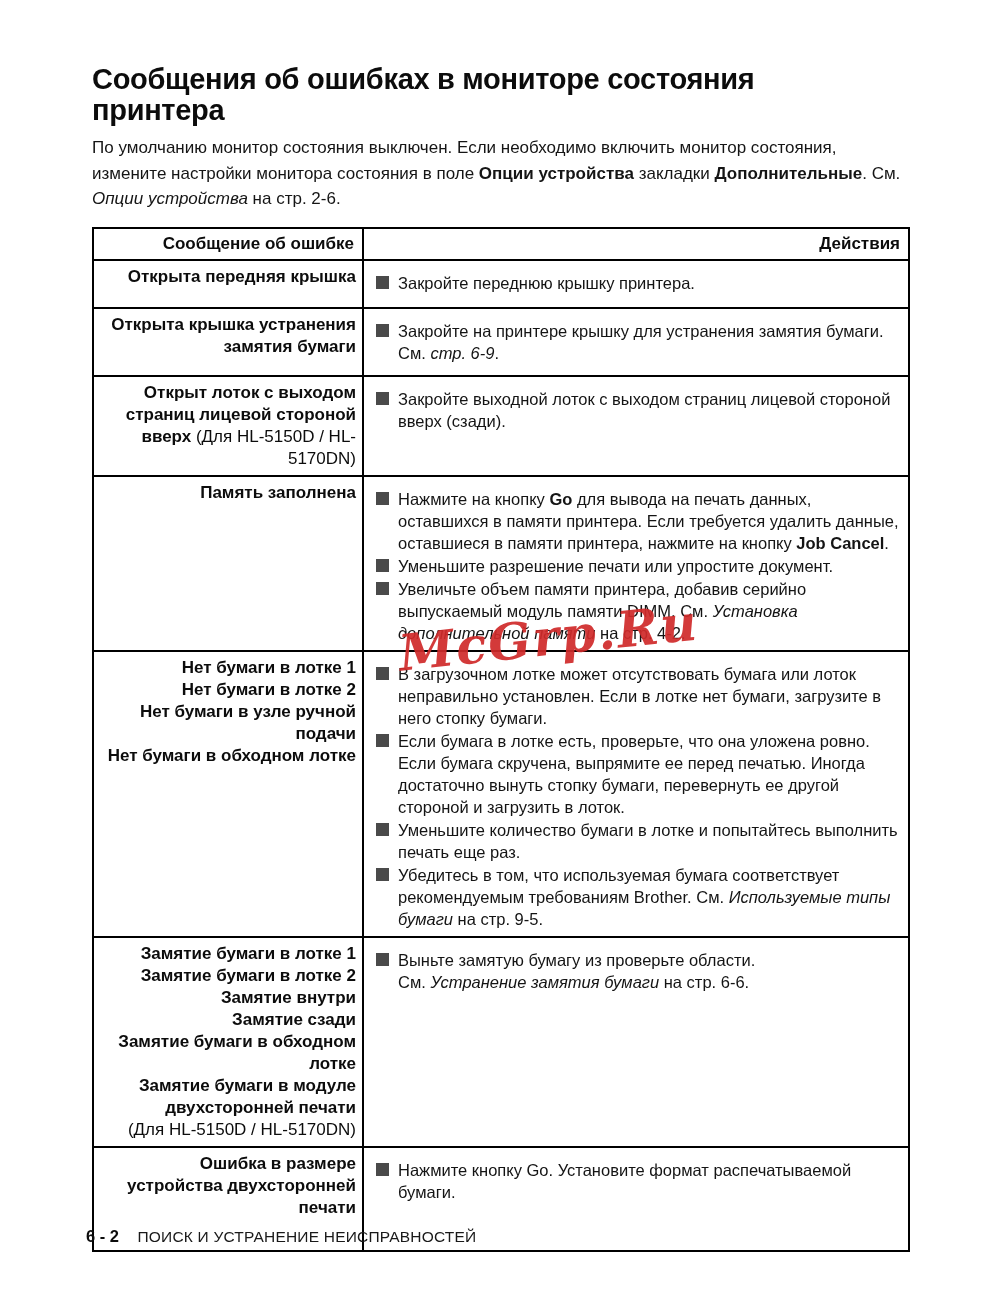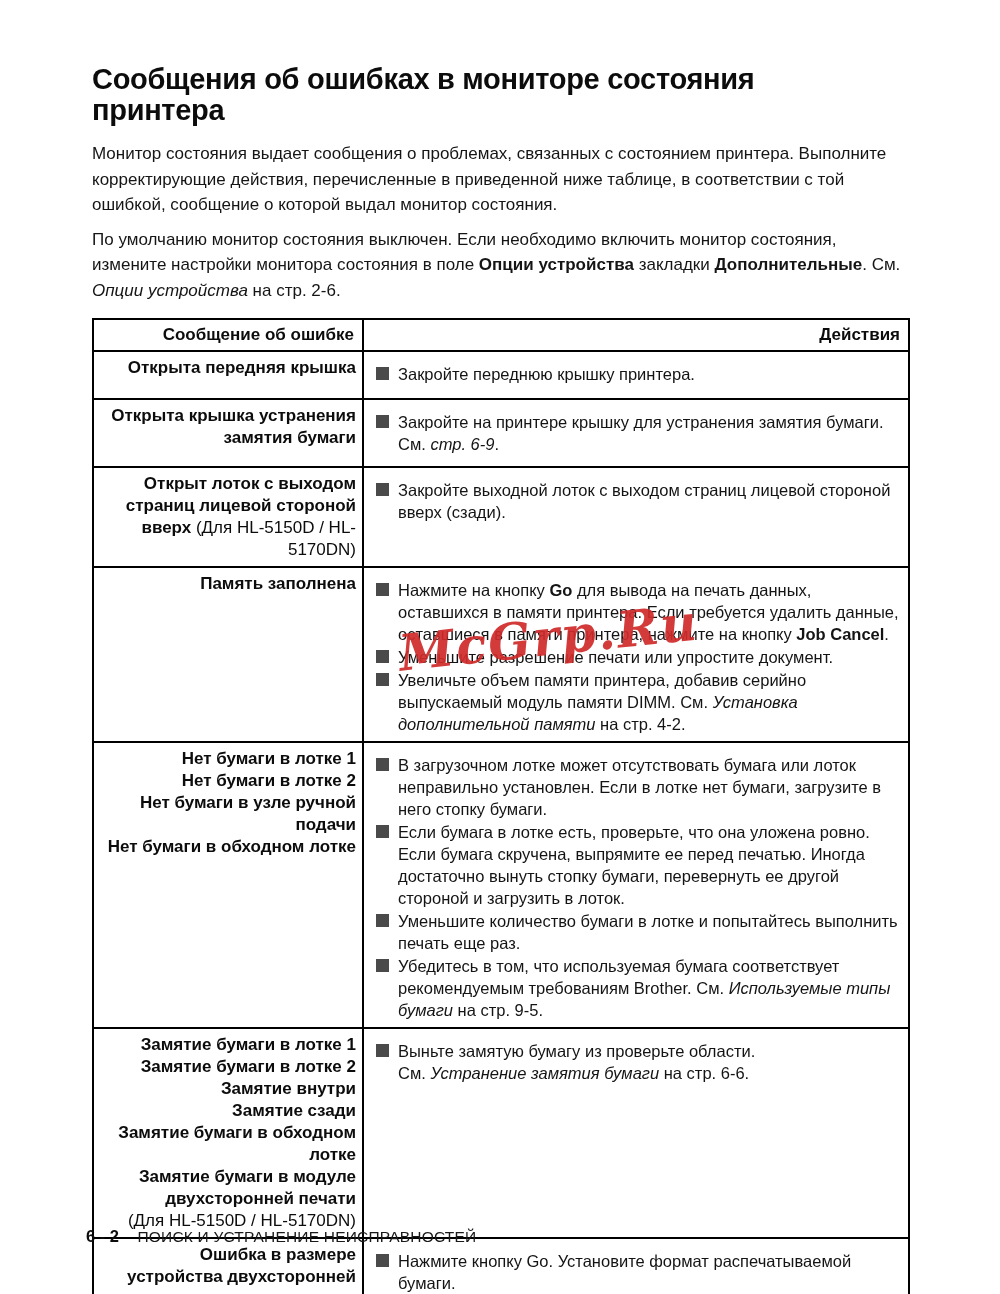--- a/index.html
+++ b/index.html
@@ -67,21 +67,20 @@
 <body>
 
 <div class="doc">
   <div class="content">
 
     <h1 class="title">
       <span>Сообщения об ошибках в мониторе состояния</span>
       <span>принтера</span>
     </h1>
 
-    <p class="para"><span>Монитор состояния выдает сообщения о проблемах, связанных с состоянием принтера. Выполните корректирующие действия, перечисленные в приведенной ниже таблице, в соответствии с той ошибкой, сообщение о которой выдал монитор состояния.</span></p>
     <p class="para second"><span>По умолчанию монитор состояния выключен. Если необходимо включить монитор состояния, измените настройки монитора состояния в поле </span><span class="b">Опции устройства</span><span> закладки </span><span class="b">Дополнительные</span><span>. См. </span><span class="i">Опции устройства</span><span> на стр. 2-6.</span></p>
 
     <table class="err">
       <thead>
         <tr>
           <th class="msg-col">Сообщение об ошибке</th>
           <th>Действия</th>
         </tr>
       </thead>
       <tbody>

